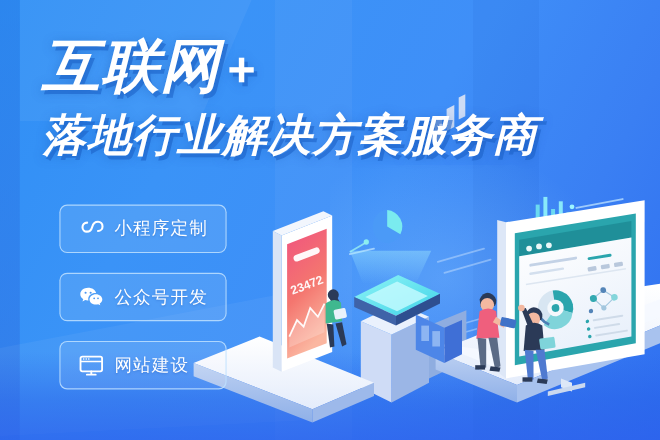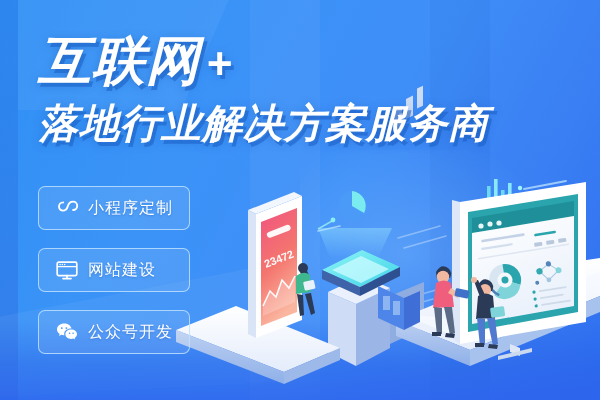--- a/index.html
+++ b/index.html
@@ -62,20 +62,21 @@
 
   
   .features{position:absolute;left:38px;top:186px;}
   .feat{
     width:152px;height:44px;margin-bottom:18px;
     border:1px solid rgba(190,224,255,.85);
     border-radius:7px;
     background:rgba(255,255,255,.10);
     display:flex;align-items:center;gap:9px;padding-left:16px;
     box-sizing:border-box;
+    margin-left:16px;
   }
   .feat-ico{width:24px;height:24px;flex:0 0 24px;display:block;}
   .feat-txt{
     color:#ffffff;font-size:16px;letter-spacing:1px;white-space:nowrap;
     text-shadow:0 1px 2px rgba(20,70,160,.35);
   }
 
   
   .art{position:absolute;left:0;top:0;width:600px;height:400px;}
 </style>
@@ -309,36 +310,36 @@
 
     <div class="feat">
       <svg class="feat-ico" viewBox="0 0 24 24">
         <path d="M8.2 6.4c-2.6 0-4.2 2-4.2 4.2 0 2.4 1.9 4 3.9 4 2.6 0 4.3-2.1 4.9-4.3.7-2.6 2.6-4.7 5.3-4.7 2.3 0 4.1 1.8 4.1 4.2 0 2.3-1.7 4.2-4.1 4.2" fill="none" stroke="#ffffff" stroke-width="1.9" stroke-linecap="round"></path>
       </svg>
       <span class="feat-txt">小程序定制</span>
     </div>
 
     <div class="feat">
       <svg class="feat-ico" viewBox="0 0 24 24">
+        <path d="M9.1 3.6C5.2 3.6 2 6.2 2 9.4c0 1.8 1 3.4 2.7 4.5l-.7 2.1 2.4-1.2c.8.2 1.6.4 2.4.4.2 0 .4 0 .6-.02-.13-.44-.2-.9-.2-1.37 0-2.96 2.9-5.36 6.5-5.36.25 0 .5.01.74.04C15.8 5.6 12.8 3.6 9.1 3.6z" fill="#ffffff"></path>
+        <circle cx="6.8" cy="8.1" r="0.95" fill="#4a96f2"></circle>
+        <circle cx="11.4" cy="8.1" r="0.95" fill="#4a96f2"></circle>
+        <path d="M22 14.2c0-2.6-2.6-4.7-5.8-4.7s-5.8 2.1-5.8 4.7 2.6 4.7 5.8 4.7c.7 0 1.4-.1 2-.3l2 1-.55-1.7c1.45-.9 2.35-2.25 2.35-3.7z" fill="#ffffff"></path>
+        <circle cx="14.6" cy="13.2" r="0.8" fill="#4a96f2"></circle>
+        <circle cx="18.1" cy="13.2" r="0.8" fill="#4a96f2"></circle>
+      </svg>
+      <span class="feat-txt">公众号开发</span>
+    </div>
+
+    <div class="feat">
+      <svg class="feat-ico" viewBox="0 0 24 24">
         <rect x="2.2" y="4.2" width="19.6" height="13.4" rx="1.6" fill="none" stroke="#ffffff" stroke-width="1.7"></rect>
         <path d="M2.2 8.6h19.6" stroke="#ffffff" stroke-width="1.3"></path>
         <circle cx="5.1" cy="6.4" r="0.75" fill="#ffffff"></circle>
         <circle cx="7.4" cy="6.4" r="0.75" fill="#ffffff"></circle>
         <circle cx="9.7" cy="6.4" r="0.75" fill="#ffffff"></circle>
         <path d="M12 17.6v3M8 20.6h8" stroke="#ffffff" stroke-width="1.7" stroke-linecap="round"></path>
       </svg>
       <span class="feat-txt">网站建设</span>
     </div>
 
-    <div class="feat">
-      <svg class="feat-ico" viewBox="0 0 24 24">
-        <path d="M9.1 3.6C5.2 3.6 2 6.2 2 9.4c0 1.8 1 3.4 2.7 4.5l-.7 2.1 2.4-1.2c.8.2 1.6.4 2.4.4.2 0 .4 0 .6-.02-.13-.44-.2-.9-.2-1.37 0-2.96 2.9-5.36 6.5-5.36.25 0 .5.01.74.04C15.8 5.6 12.8 3.6 9.1 3.6z" fill="#ffffff"></path>
-        <circle cx="6.8" cy="8.1" r="0.95" fill="#4a96f2"></circle>
-        <circle cx="11.4" cy="8.1" r="0.95" fill="#4a96f2"></circle>
-        <path d="M22 14.2c0-2.6-2.6-4.7-5.8-4.7s-5.8 2.1-5.8 4.7 2.6 4.7 5.8 4.7c.7 0 1.4-.1 2-.3l2 1-.55-1.7c1.45-.9 2.35-2.25 2.35-3.7z" fill="#ffffff"></path>
-        <circle cx="14.6" cy="13.2" r="0.8" fill="#4a96f2"></circle>
-        <circle cx="18.1" cy="13.2" r="0.8" fill="#4a96f2"></circle>
-      </svg>
-      <span class="feat-txt">公众号开发</span>
-    </div>
-
   </div>
 </div>
 
 </body></html>

